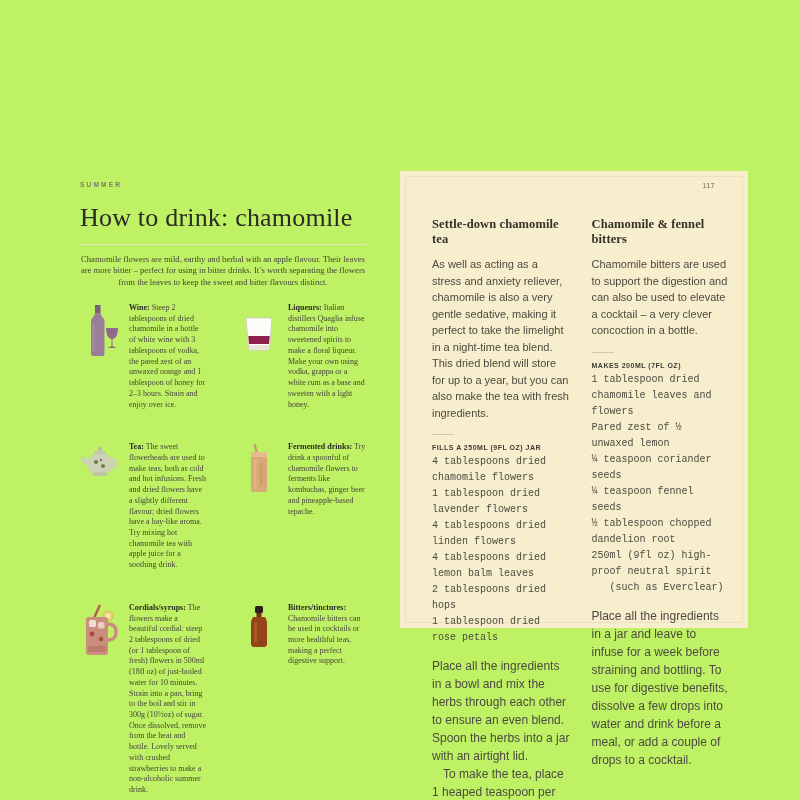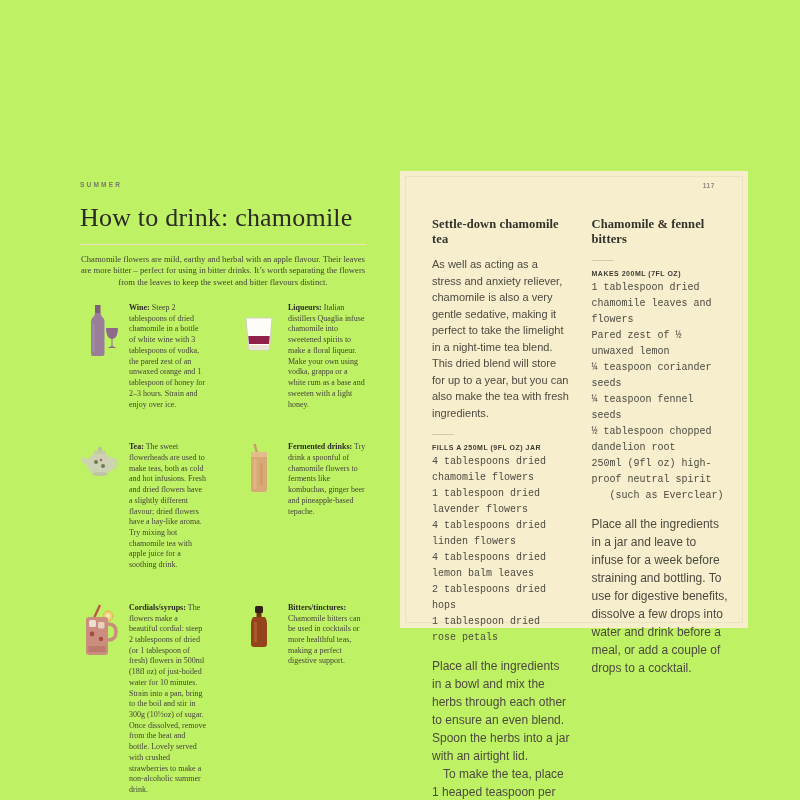--- a/index.html
+++ b/index.html
@@ -161,20 +161,21 @@
           <li>1 tablespoon dried rose petals</li>
         </ul>
         <div class="method">
           <p>Place all the ingredients in a bowl and mix the herbs through each other to ensure an even blend. Spoon the herbs into a jar with an airtight lid.</p>
           <p>To make the tea, place 1 heaped teaspoon per person in a pot and pour over a cup of just-boiled water per person. Brew for 10 minutes before straining and drinking. You can sweeten the tea with honey or apple juice; drink before bed.</p>
         </div>
       </div>
 
       <div class="recipe">
         <h2>Chamomile &amp; fennel bitters</h2>
+        <p class="r-intro">Chamomile bitters are used to support the digestion and can also be used to elevate a cocktail – a very clever concoction in a bottle.</p>
         <hr class="yield-rule">
         <p class="yield">MAKES 200ML (7FL OZ)</p>
         <ul class="ing-list">
           <li>1 tablespoon dried chamomile leaves and flowers</li>
           <li>Pared zest of ½ unwaxed lemon</li>
           <li>¼ teaspoon coriander seeds</li>
           <li>¼ teaspoon fennel seeds</li>
           <li>½ tablespoon chopped dandelion root</li>
           <li>250ml (9fl oz) high-proof neutral spirit</li>
           <li>&nbsp;&nbsp;&nbsp;(such as Everclear)</li>

